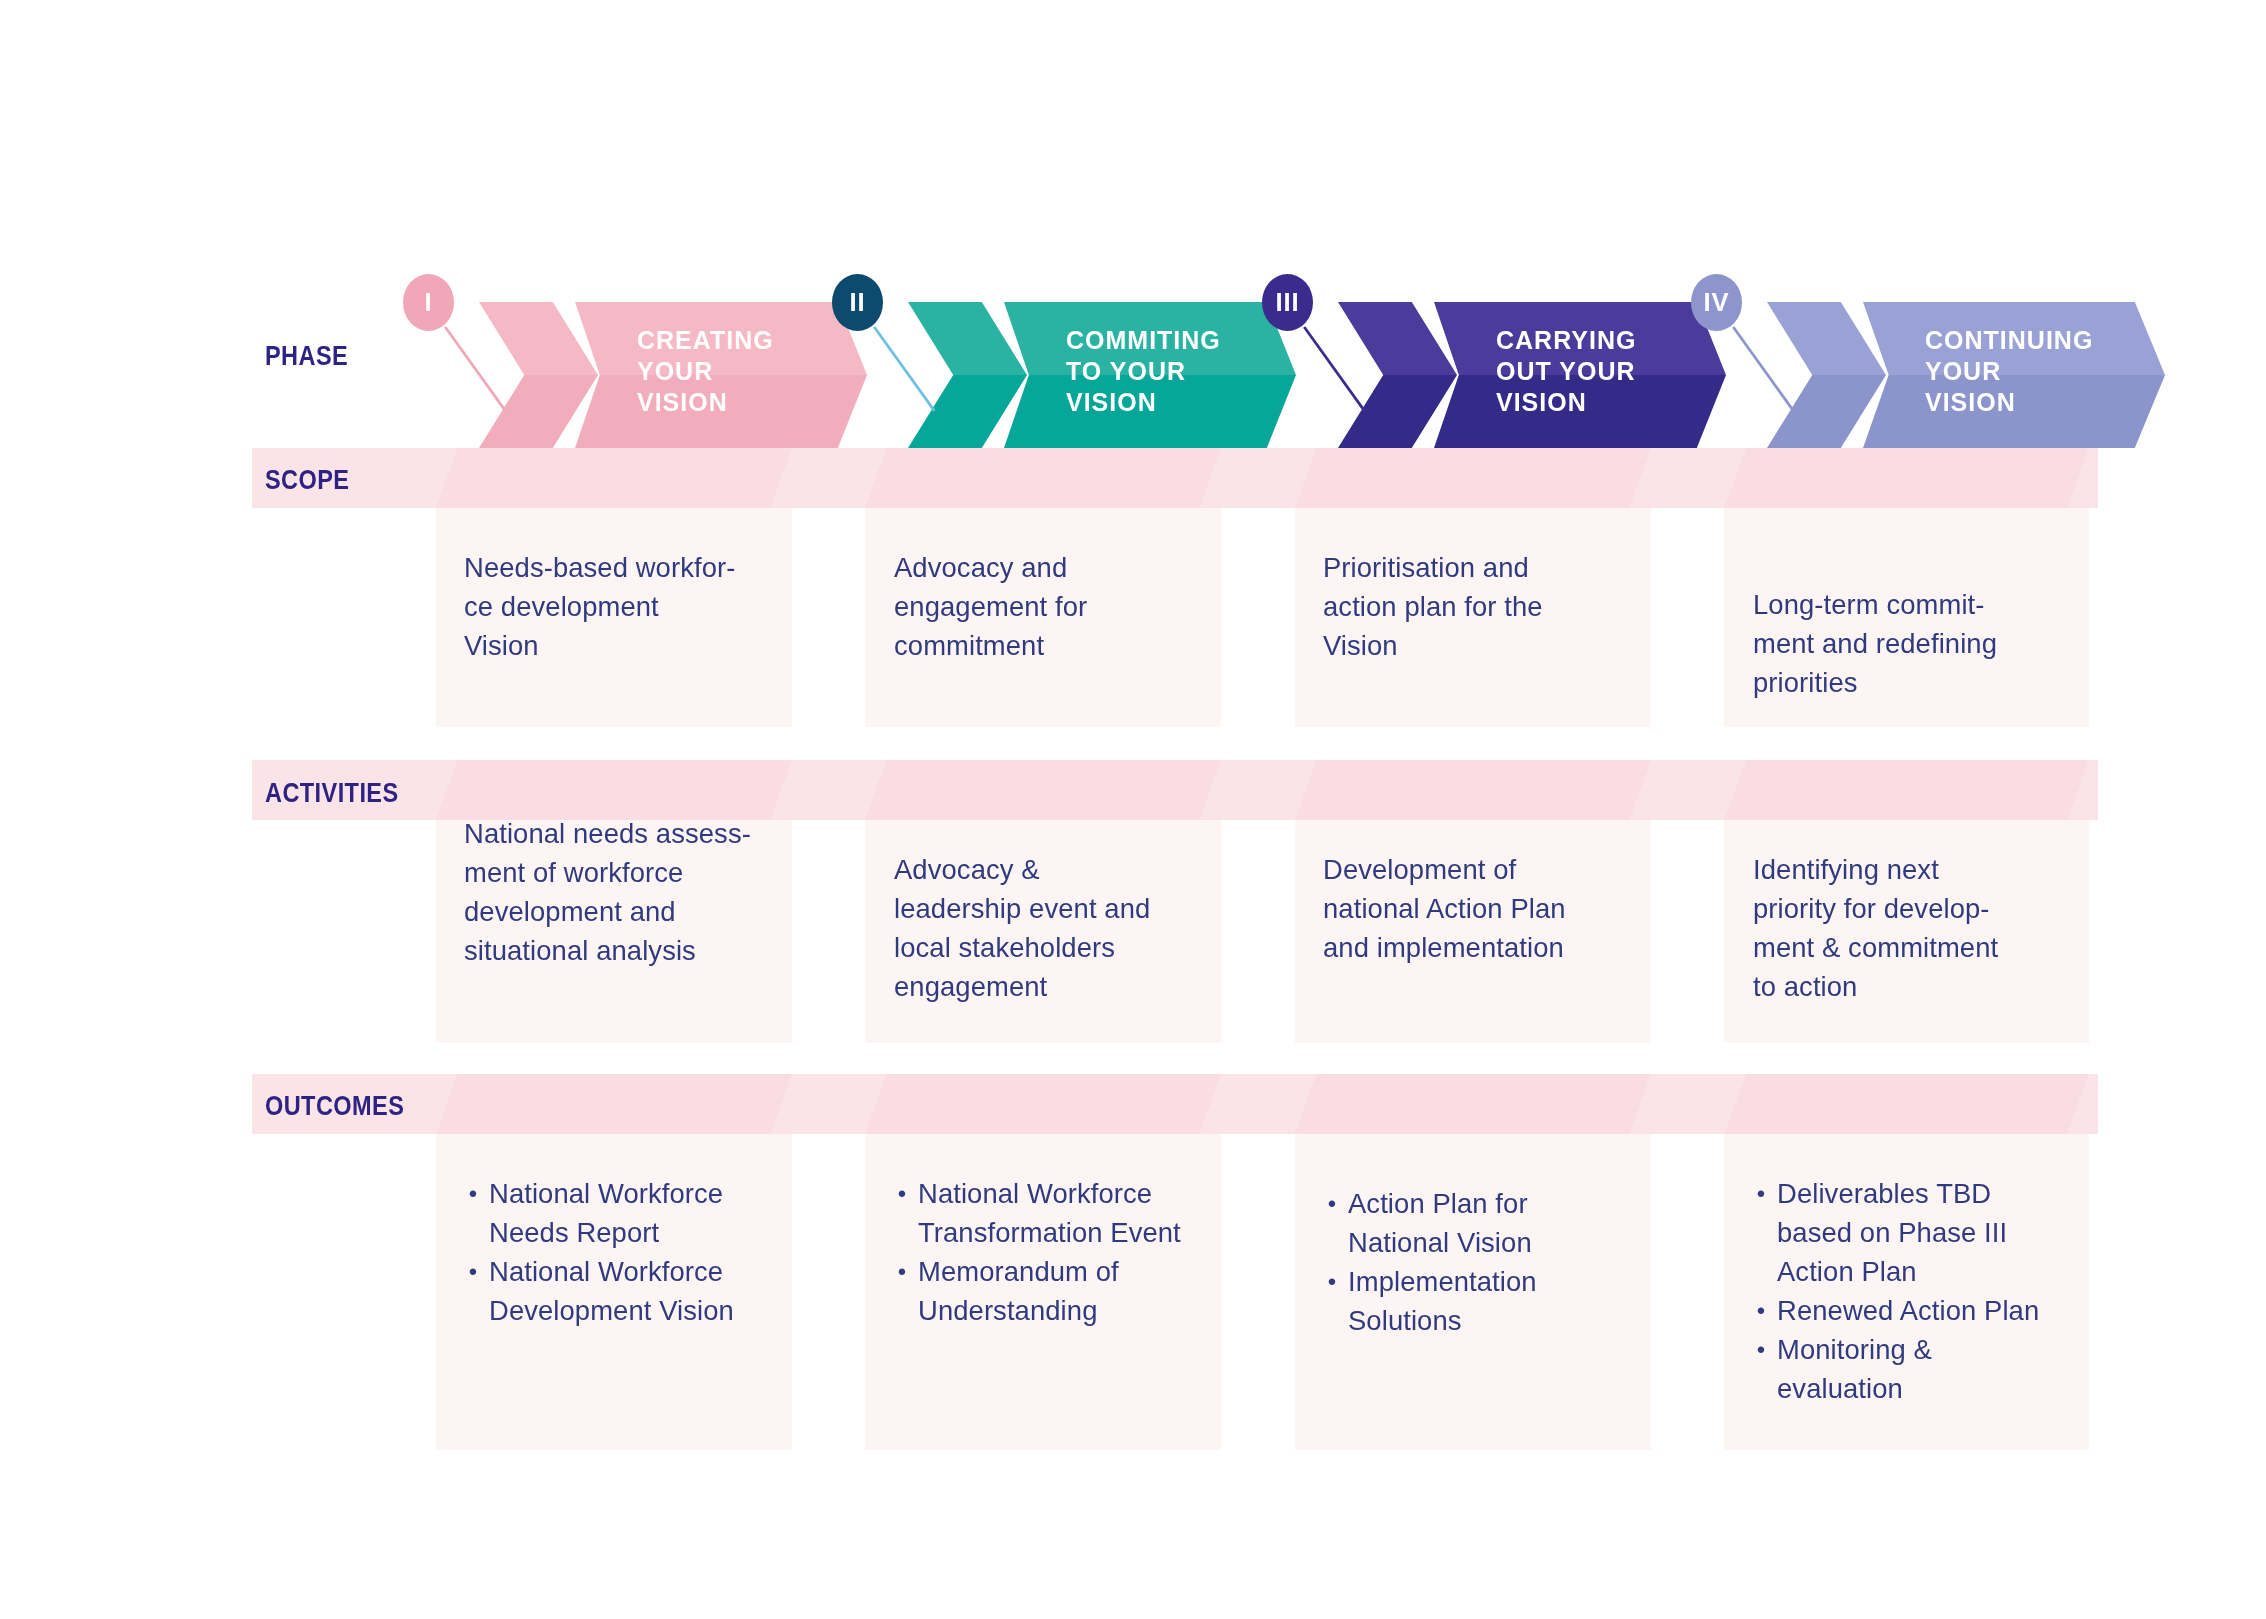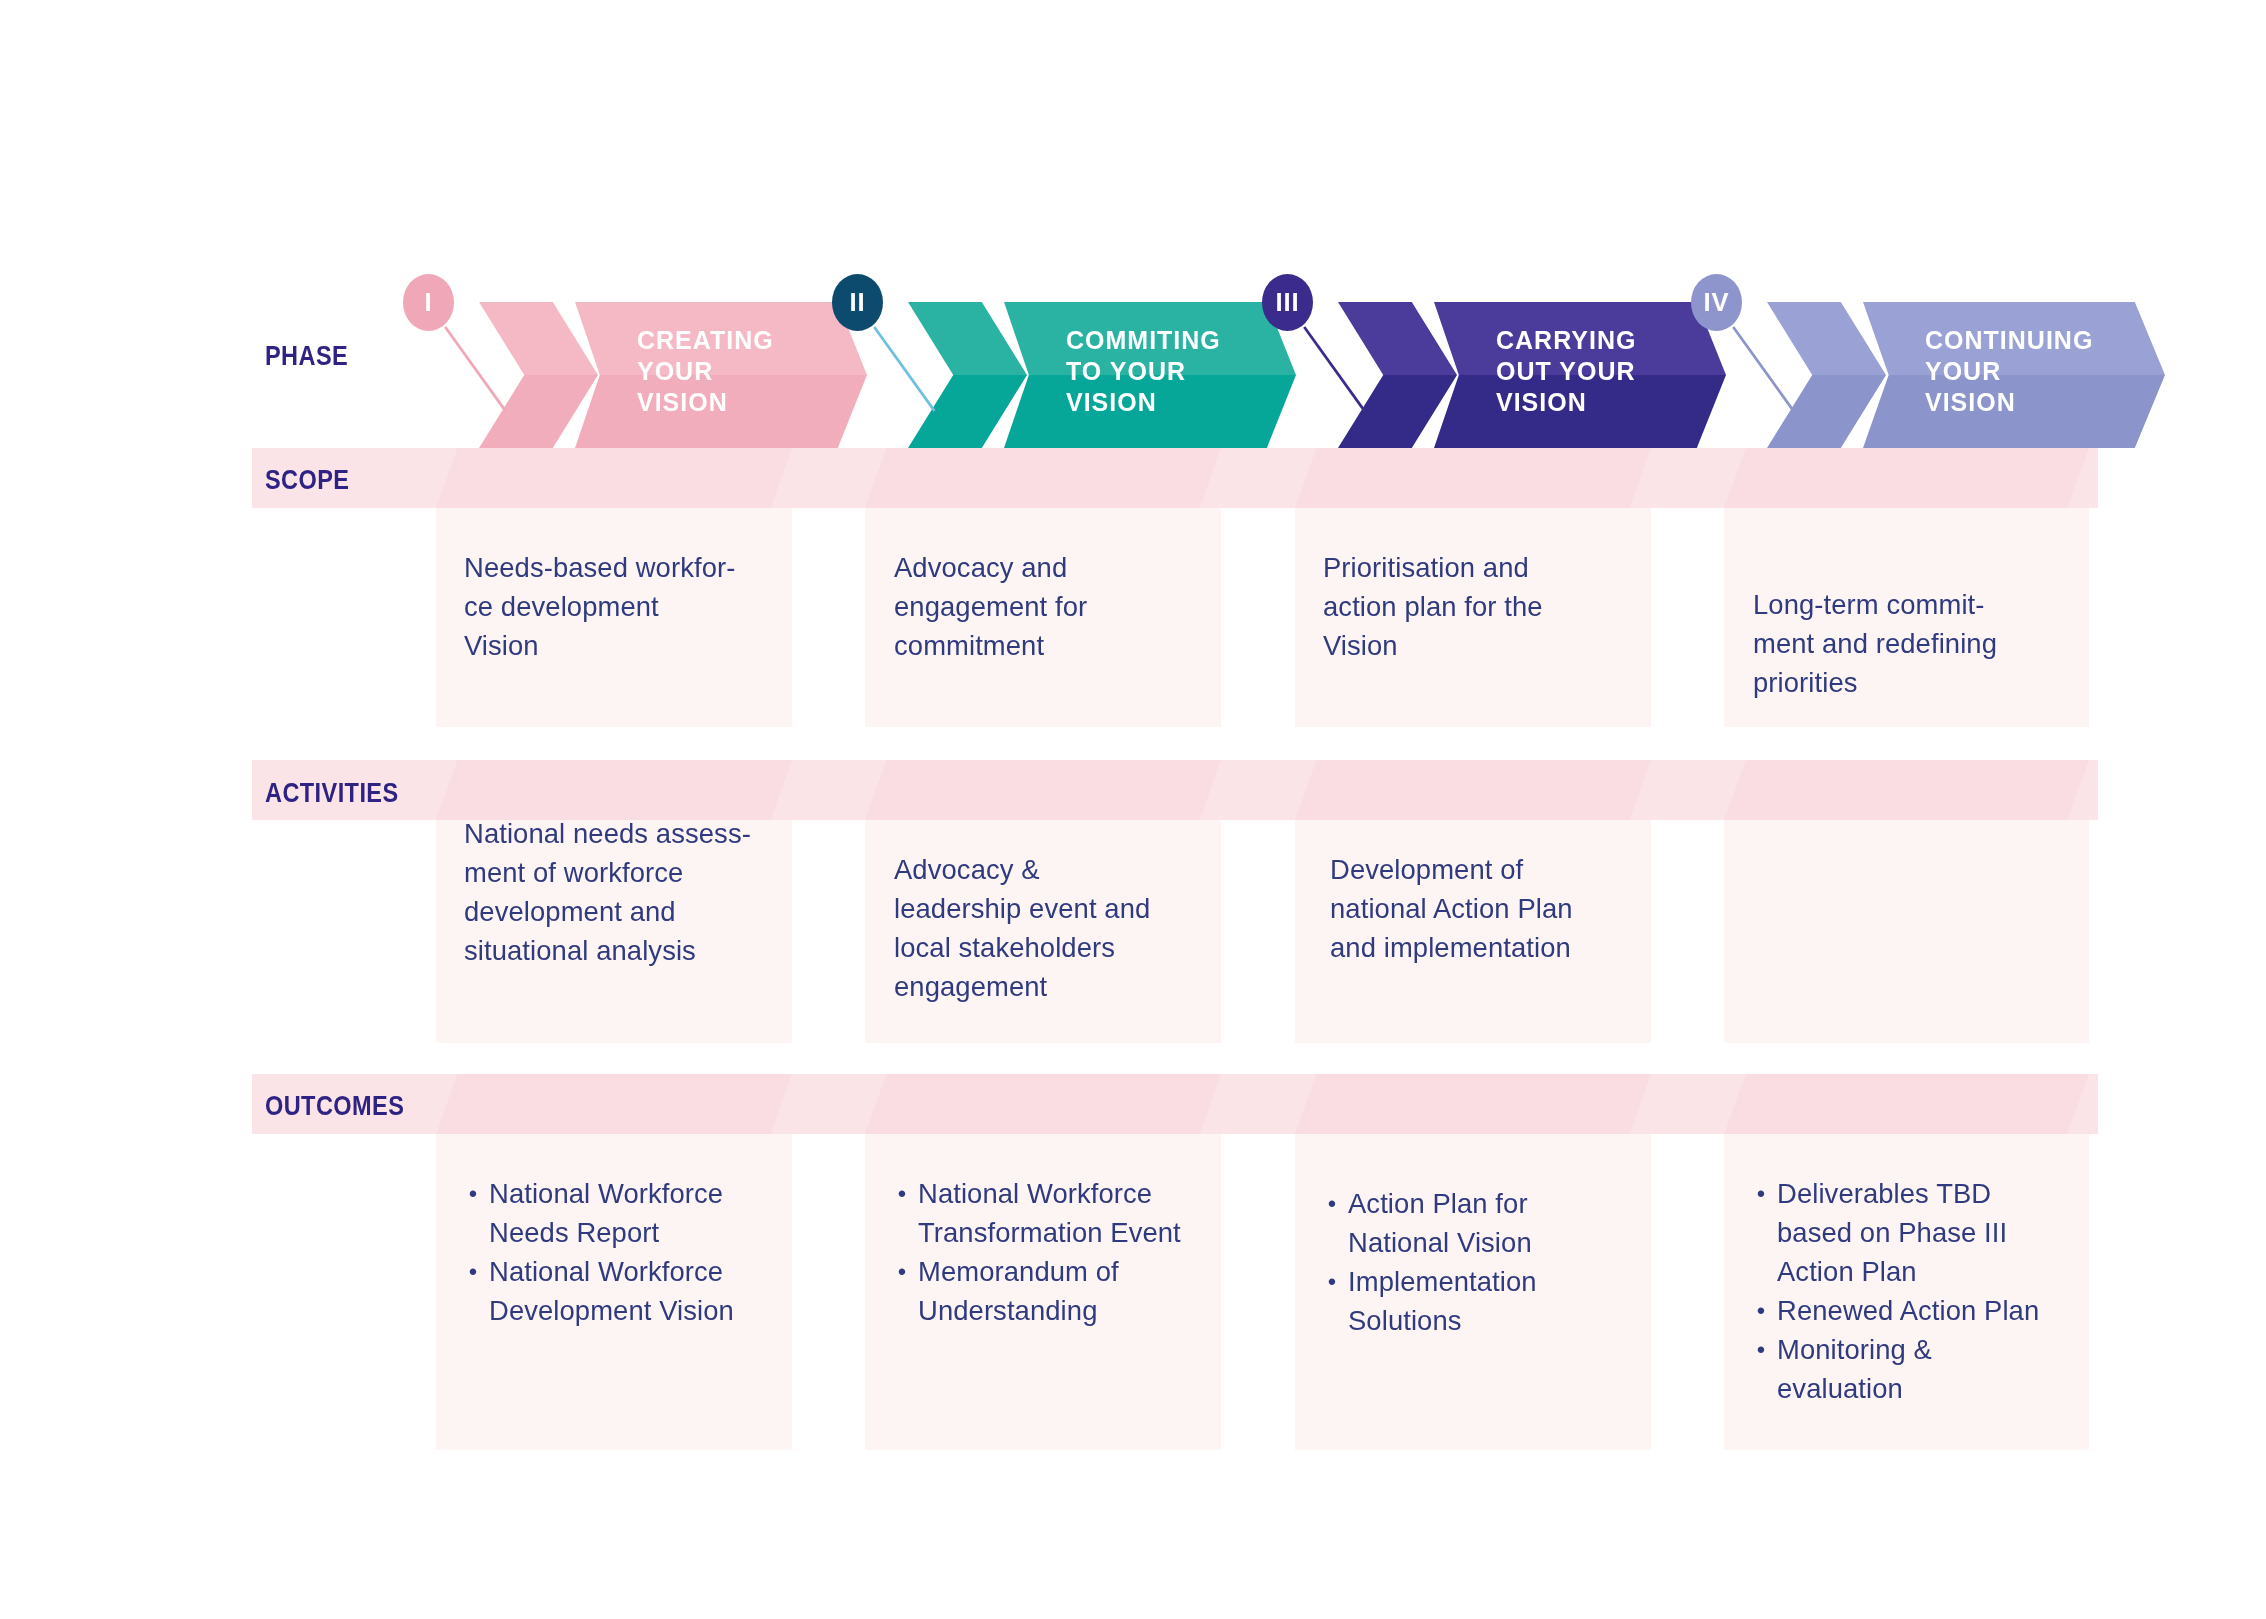--- a/index.html
+++ b/index.html
@@ -236,23 +236,27 @@
 priorities</div>
 
   <div class="cell-text" style="left:464px;top:814px;width:338px;">National needs assess-
 ment of workforce
 development and
 situational analysis</div>
   <div class="cell-text" style="left:894px;top:850px;width:338px;">Advocacy &amp;
 leadership event and
 local stakeholders
 engagement</div>
-  <div class="cell-text" style="left:1323px;top:850px;width:338px;margin-left:7px;">Development of
+  <div class="cell-text" style="left:1323px;top:850px;width:338px;">Development of
 national Action Plan
 and implementation</div>
+  <div class="cell-text" style="left:1753px;top:850px;width:347px;">Identifying next
+priority for develop-
+ment &amp; commitment
+to action</div>
 
   <div class="bullets" style="left:467px;top:1174px;width:347px;">
     <span class="bi">National Workforce
 Needs Report</span>
     <span class="bi">National Workforce
 Development Vision</span>
   </div>
   <div class="bullets" style="left:896px;top:1174px;width:347px;">
     <span class="bi">National Workforce
 Transformation Event</span>

